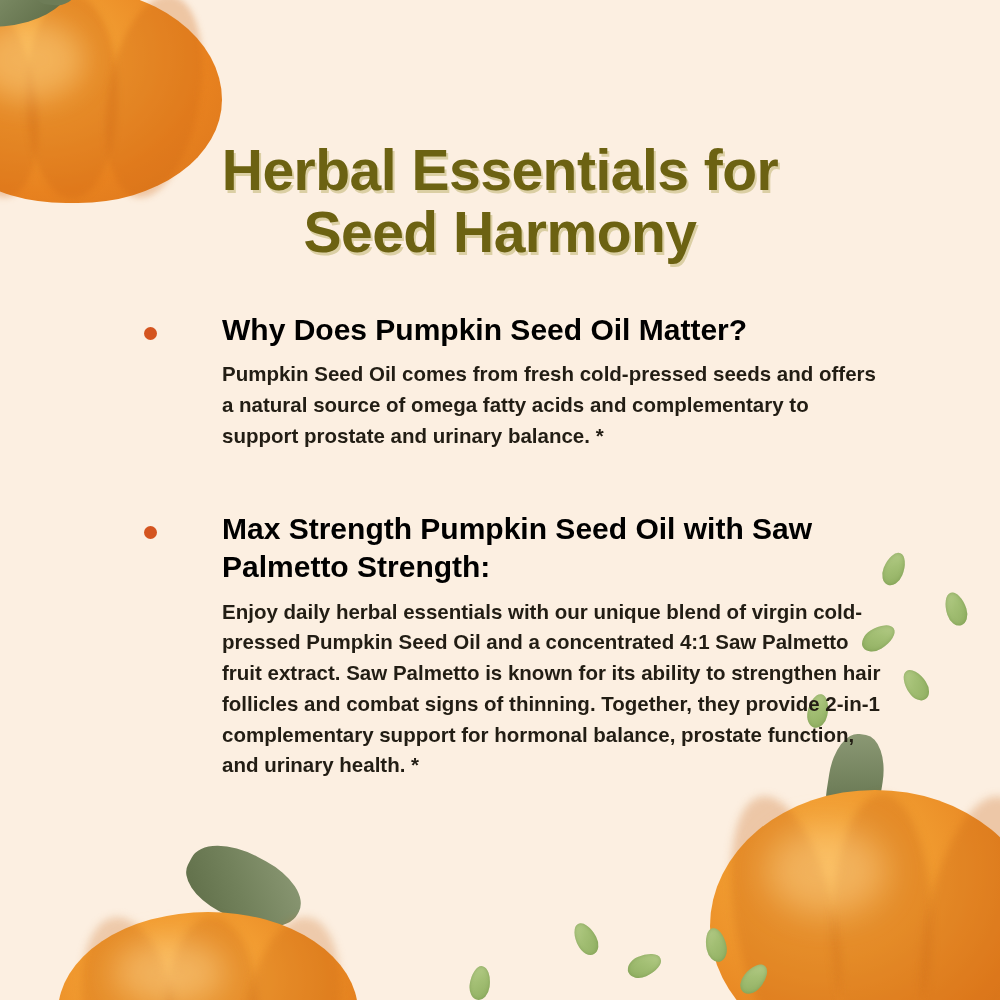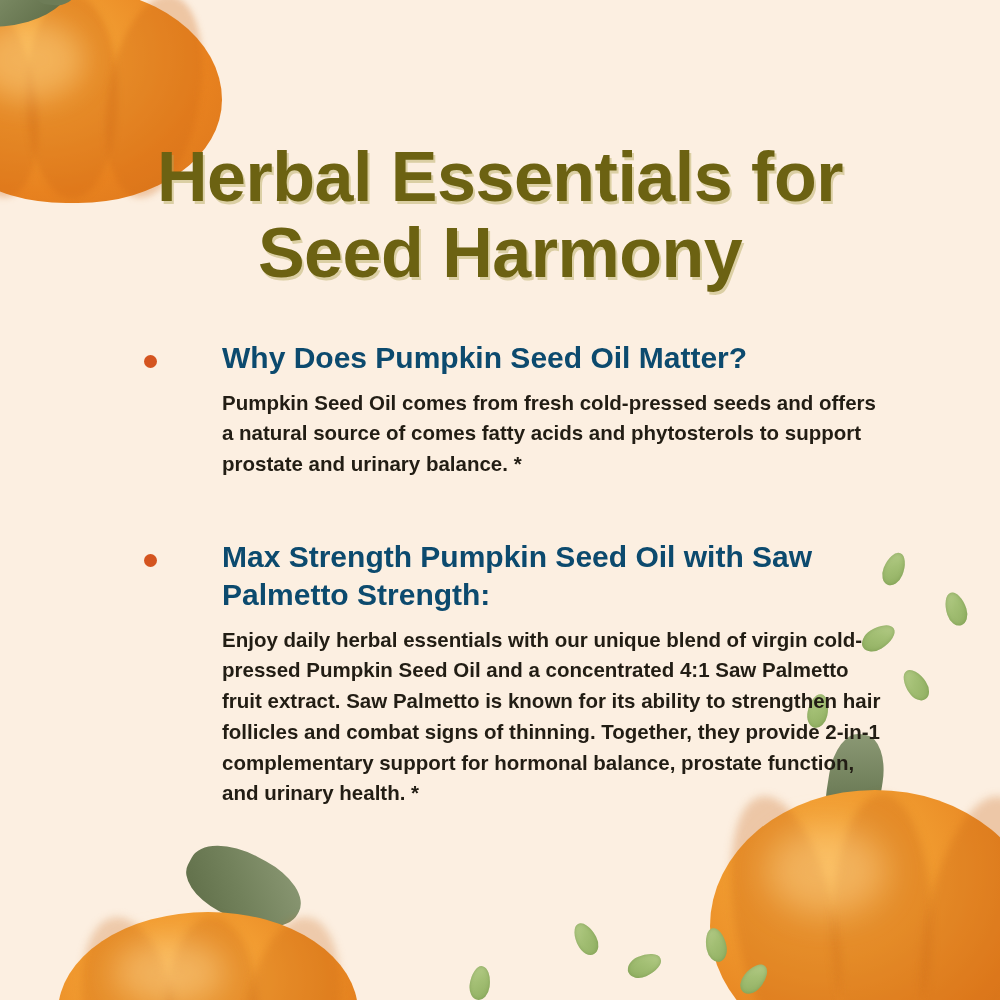--- a/index.html
+++ b/index.html
@@ -208,21 +208,21 @@
   .content {
     position: relative;
     z-index: 5;
     padding: 0 62px;
   }
 
   .title {
     margin: 0;
     padding-top: 140px;
     text-align: center;
-    font-size: 70px;
+    font-size: 57px;
     line-height: 1.08;
     font-weight: bold;
     color: #6c6212;
     letter-spacing: -0.5px;
     text-shadow: 2px 3px 0 rgba(180, 168, 90, 0.45);
   }
   .title .line2 { display: block; }
 
   .bullets {
     margin: 48px 0 0 0;
@@ -244,21 +244,21 @@
   }
   .bullet-wrap {
     padding-left: 115px;
     padding-right: 50px;
   }
   .bullet-head {
     margin: 0 0 10px 0;
     font-size: 30px;
     line-height: 1.28;
     font-weight: bold;
-    color: #0c4a6e;
+    color: #000000;
   }
   .bullet-body {
     margin: 0;
     font-size: 20.5px;
     line-height: 1.5;
     font-weight: bold;
     color: #221d14;
     max-width: 700px;
   }
   .spacer-1 { height: 24px; }
@@ -312,21 +312,21 @@
       <span>Herbal Essentials for</span>
       <span class="line2">Seed Harmony</span>
     </h1>
 
     <ul class="bullets">
 
       <li class="bullet-item">
         <span class="bullet-dot" style="top:16px;"></span>
         <div class="bullet-wrap">
           <h2 class="bullet-head">Why Does Pumpkin Seed Oil Matter?</h2>
-          <p class="bullet-body">Pumpkin Seed Oil comes from fresh cold-pressed seeds and offers a natural source of comes fatty acids and phytosterols to support prostate and urinary balance. *</p>
+          <p class="bullet-body">Pumpkin Seed Oil comes from fresh cold-pressed seeds and offers a natural source of omega fatty acids and complementary to support prostate and urinary balance. *</p>
         </div>
       </li>
 
       <div class="spacer-1"></div>
 
       <li class="bullet-item">
         <span class="bullet-dot" style="top:16px;"></span>
         <div class="bullet-wrap">
           <h2 class="bullet-head">Max Strength Pumpkin Seed Oil with Saw Palmetto Strength:</h2>
           <p class="bullet-body">Enjoy daily herbal essentials with our unique blend of virgin cold-pressed Pumpkin Seed Oil and a concentrated 4:1 Saw Palmetto fruit extract. Saw Palmetto is known for its ability to strengthen hair follicles and combat signs of thinning. Together, they provide 2-in-1 complementary support for hormonal balance, prostate function, and urinary health. *</p>

